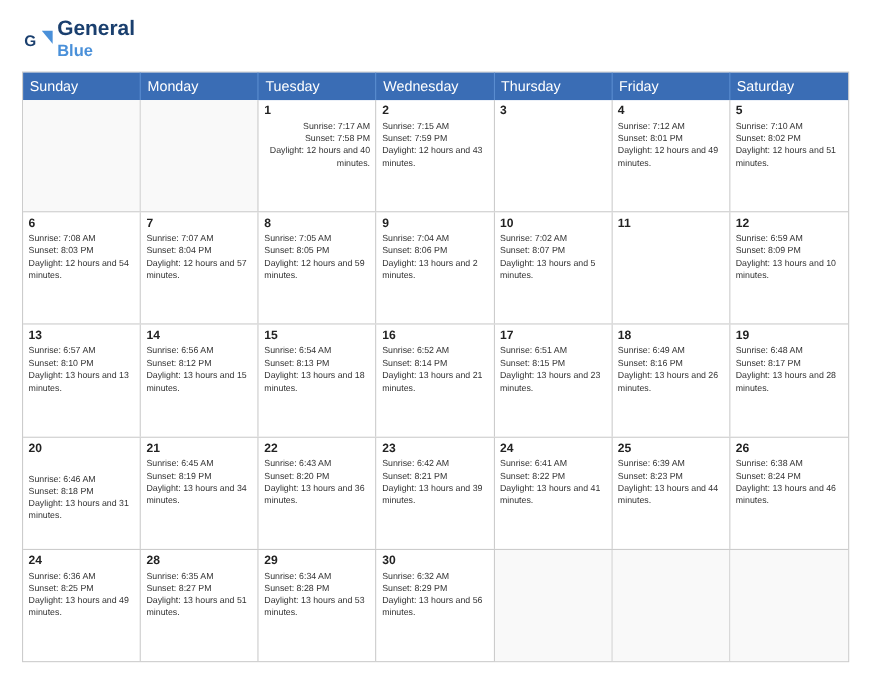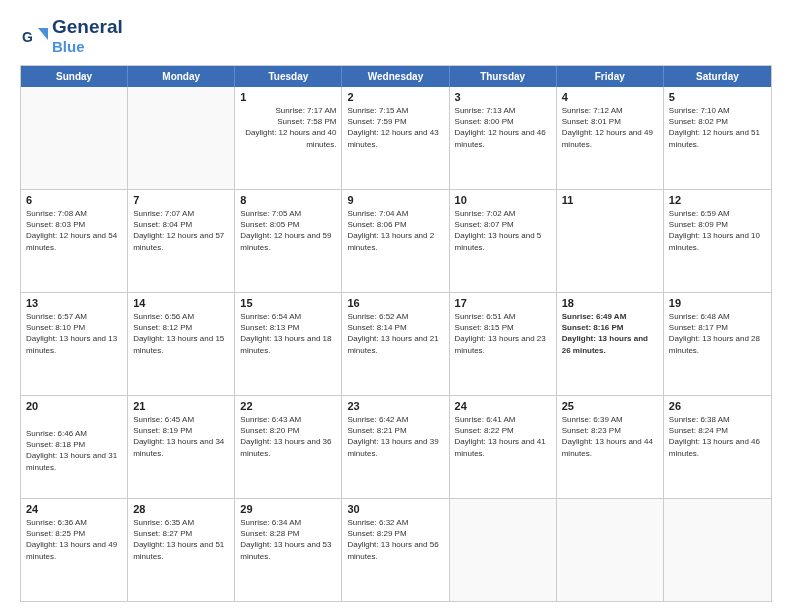--- a/index.html
+++ b/index.html
@@ -50,24 +50,24 @@
       flex-direction: column;
       border: 1px solid #ccc;
     }
     .cal-header {
       display: grid;
       grid-template-columns: repeat(7, 1fr);
       background: #3a6db5;
     }
     .cal-header-cell {
       color: #fff;
-      font-size: 10px;
-      font-weight: bold;
+      font-size: 13px;
+      font-weight: normal;
       padding: 5px 6px;
-      text-align: center;
+      text-align: left;
       border-right: 1px solid #5a8dd0;
     }
     .cal-header-cell:last-child { border-right: none; }
     .cal-body {
       flex: 1;
       display: flex;
       flex-direction: column;
     }
     .cal-row {
       display: grid;
@@ -141,23 +141,20 @@
 Daylight: 12 hours and 40 minutes.</div>
           </div>
           <div class="cal-cell">
             <div class="day-num">2</div>
             <div class="day-info" style="white-space: pre-line;">Sunrise: 7:15 AM
 Sunset: 7:59 PM
 Daylight: 12 hours and 43 minutes.</div>
           </div>
           <div class="cal-cell">
             <div class="day-num">3</div>
-            <div class="day-info" style="white-space: pre-line;">Sunrise: 7:13 AM
-Sunset: 8:00 PM
-Daylight: 12 hours and 46 minutes.</div>
           </div>
           <div class="cal-cell">
             <div class="day-num">4</div>
             <div class="day-info" style="white-space: pre-line;">Sunrise: 7:12 AM
 Sunset: 8:01 PM
 Daylight: 12 hours and 49 minutes.</div>
           </div>
           <div class="cal-cell">
             <div class="day-num">5</div>
             <div class="day-info" style="white-space: pre-line;">Sunrise: 7:10 AM
@@ -232,21 +229,21 @@
 Daylight: 13 hours and 21 minutes.</div>
           </div>
           <div class="cal-cell">
             <div class="day-num">17</div>
             <div class="day-info" style="white-space: pre-line;">Sunrise: 6:51 AM
 Sunset: 8:15 PM
 Daylight: 13 hours and 23 minutes.</div>
           </div>
           <div class="cal-cell">
             <div class="day-num">18</div>
-            <div class="day-info" style="white-space: pre-line; font-weight: bold;">Sunrise: 6:49 AM
+            <div class="day-info" style="white-space: pre-line;">Sunrise: 6:49 AM
 Sunset: 8:16 PM
 Daylight: 13 hours and 26 minutes.</div>
           </div>
           <div class="cal-cell">
             <div class="day-num">19</div>
             <div class="day-info" style="white-space: pre-line;">Sunrise: 6:48 AM
 Sunset: 8:17 PM
 Daylight: 13 hours and 28 minutes.</div>
           </div>
         </div>

